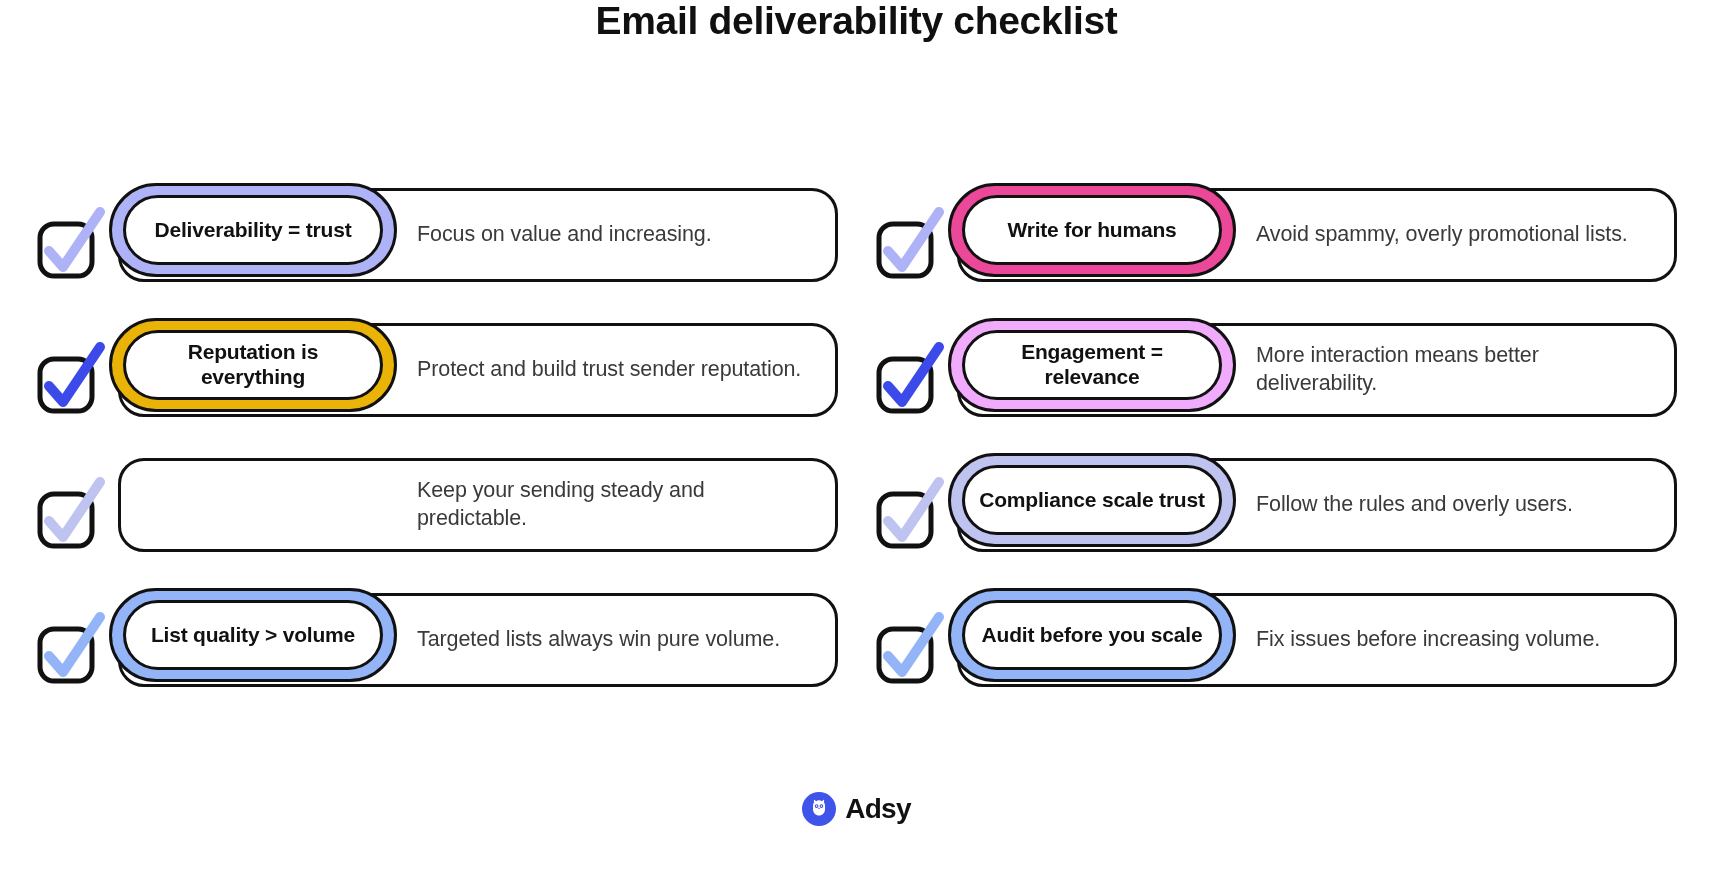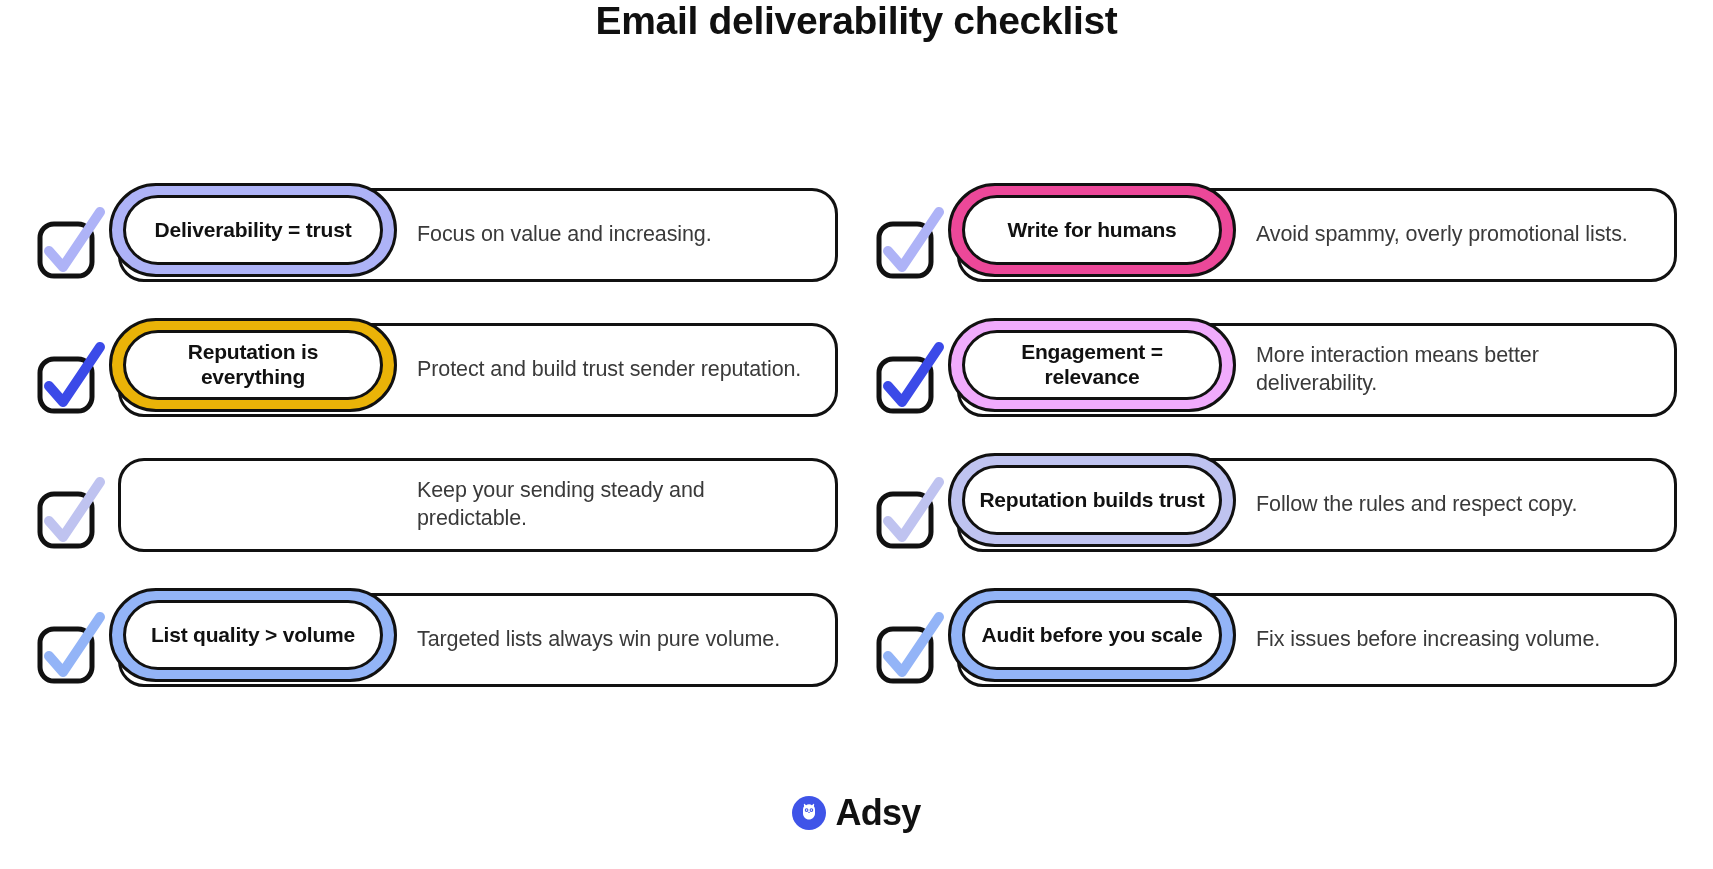--- a/index.html
+++ b/index.html
@@ -145,21 +145,21 @@
   .logo-mark {
     width: 34px;
     height: 34px;
     border-radius: 50%;
     background: #3f54e8;
     display: flex;
     align-items: center;
     justify-content: center;
   }
   .logo-text {
-    font-size: 36px;
+    font-size: 28px;
     font-weight: bold;
     color: #111111;
     letter-spacing: -0.7px;
   }
 </style>
 </head>
 <body>
 
 <div class="page">
 
@@ -244,24 +244,24 @@
       <div class="row">
         <div class="checkbox">
           <svg viewBox="0 0 66 76">
             <rect x="4" y="18" width="52" height="52" rx="14" fill="none" stroke="#111111" stroke-width="5"></rect>
             <path d="M13 45 L27 61 L64 6" fill="none" stroke="#bfc3f0" stroke-width="10" stroke-linecap="round" stroke-linejoin="round"></path>
           </svg>
         </div>
         <div class="card">
           <div class="pill" style="background: rgb(191, 195, 240);">
             <div class="pill-inner">
-              <span class="pill-label">Reputation builds trust</span>
-            </div>
-          </div>
-          <div class="desc">Follow the rules and respect copy.</div>
+              <span class="pill-label">Compliance scale trust</span>
+            </div>
+          </div>
+          <div class="desc">Follow the rules and overly users.</div>
         </div>
       </div>
       <div class="row">
         <div class="checkbox">
           <svg viewBox="0 0 66 76">
             <rect x="4" y="18" width="52" height="52" rx="14" fill="none" stroke="#111111" stroke-width="5"></rect>
             <path d="M13 45 L27 61 L64 6" fill="none" stroke="#93b4f7" stroke-width="10" stroke-linecap="round" stroke-linejoin="round"></path>
           </svg>
         </div>
         <div class="card">

